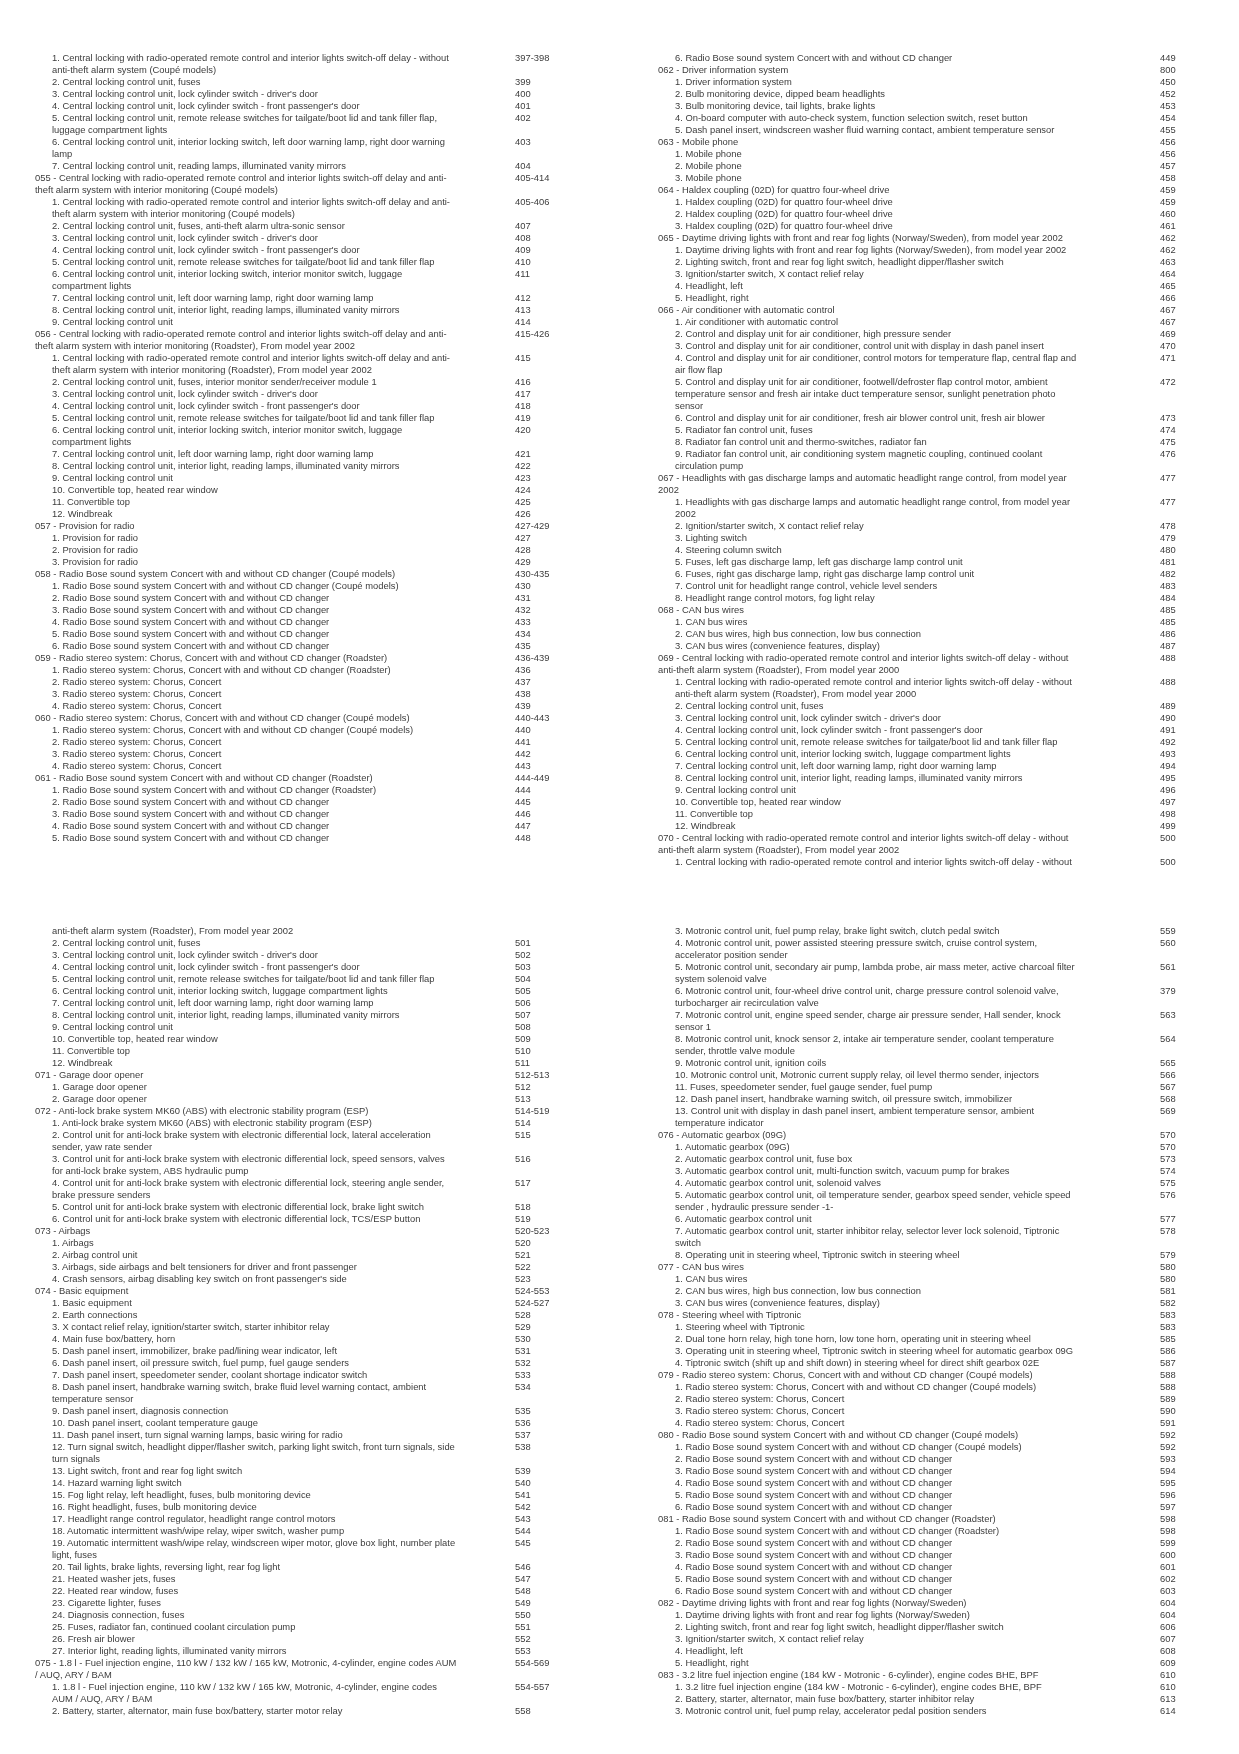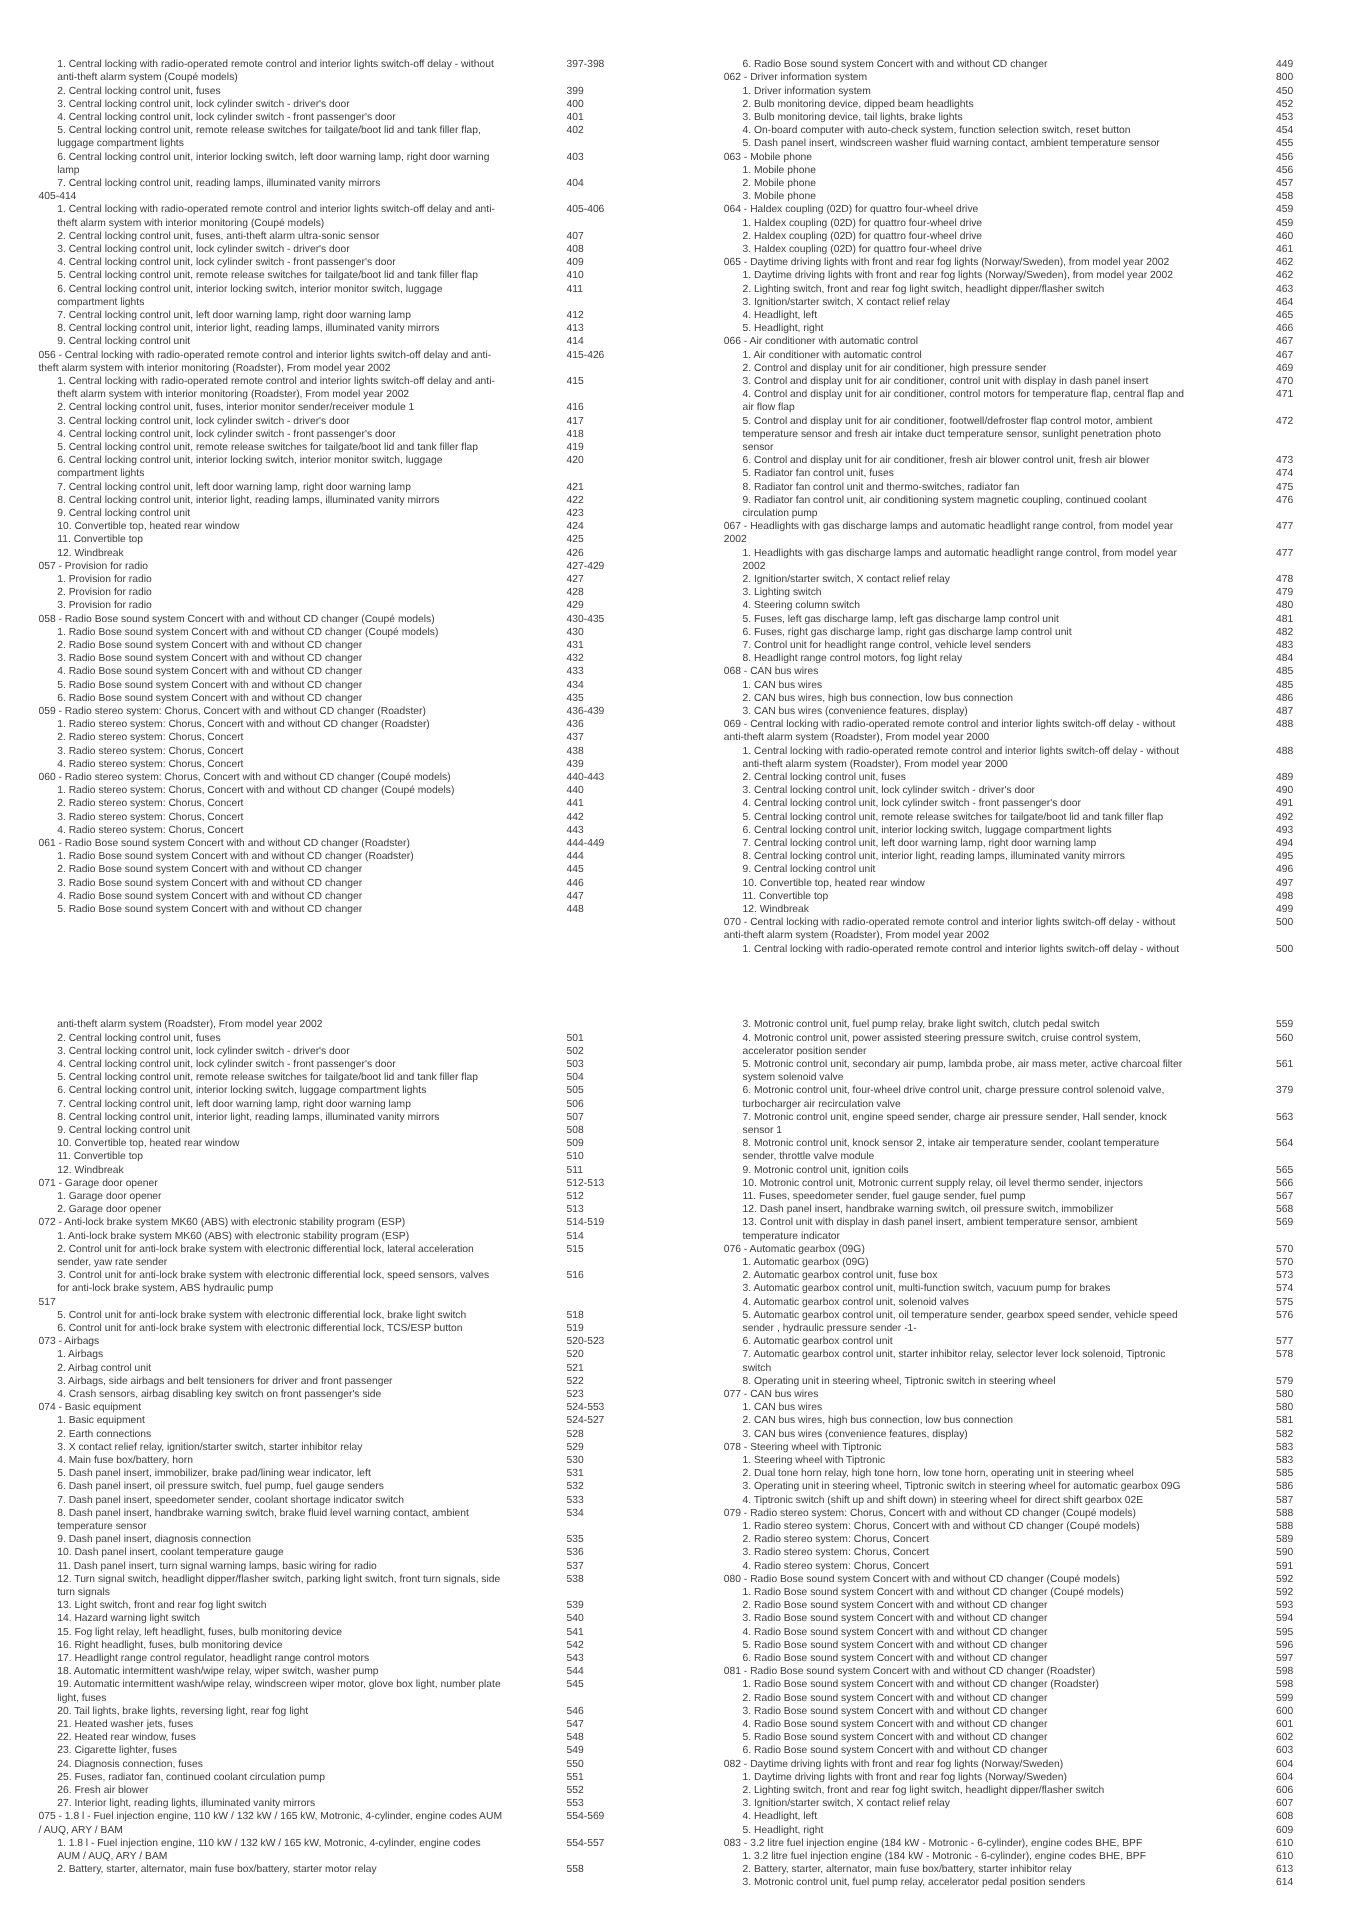--- a/index.html
+++ b/index.html
@@ -81,20 +81,21 @@
   </div>
       <div class="entry item">
     <div class="txt">6. Central locking control unit, interior locking switch, left door warning lamp, right door warning lamp</div>
     <div class="pg">403</div>
   </div>
       <div class="entry item">
     <div class="txt">7. Central locking control unit, reading lamps, illuminated vanity mirrors</div>
     <div class="pg">404</div>
   </div>
       <div class="entry section">
+    <div class="txt">055 - Central locking with radio-operated remote control and interior lights switch-off delay and anti-theft alarm system with interior monitoring (Coupé models)</div>
     <div class="pg">405-414</div>
   </div>
       <div class="entry item">
     <div class="txt">1. Central locking with radio-operated remote control and interior lights switch-off delay and anti-theft alarm system with interior monitoring (Coupé models)</div>
     <div class="pg">405-406</div>
   </div>
       <div class="entry item">
     <div class="txt">2. Central locking control unit, fuses, anti-theft alarm ultra-sonic sensor</div>
     <div class="pg">407</div>
   </div>
@@ -599,20 +600,21 @@
   </div>
       <div class="entry item">
     <div class="txt">2. Control unit for anti-lock brake system with electronic differential lock, lateral acceleration sender, yaw rate sender</div>
     <div class="pg">515</div>
   </div>
       <div class="entry item">
     <div class="txt">3. Control unit for anti-lock brake system with electronic differential lock, speed sensors, valves for anti-lock brake system, ABS hydraulic pump</div>
     <div class="pg">516</div>
   </div>
       <div class="entry item">
+    <div class="txt">4. Control unit for anti-lock brake system with electronic differential lock, steering angle sender, brake pressure senders</div>
     <div class="pg">517</div>
   </div>
       <div class="entry item">
     <div class="txt">5. Control unit for anti-lock brake system with electronic differential lock, brake light switch</div>
     <div class="pg">518</div>
   </div>
       <div class="entry item">
     <div class="txt">6. Control unit for anti-lock brake system with electronic differential lock, TCS/ESP button</div>
     <div class="pg">519</div>
   </div>

